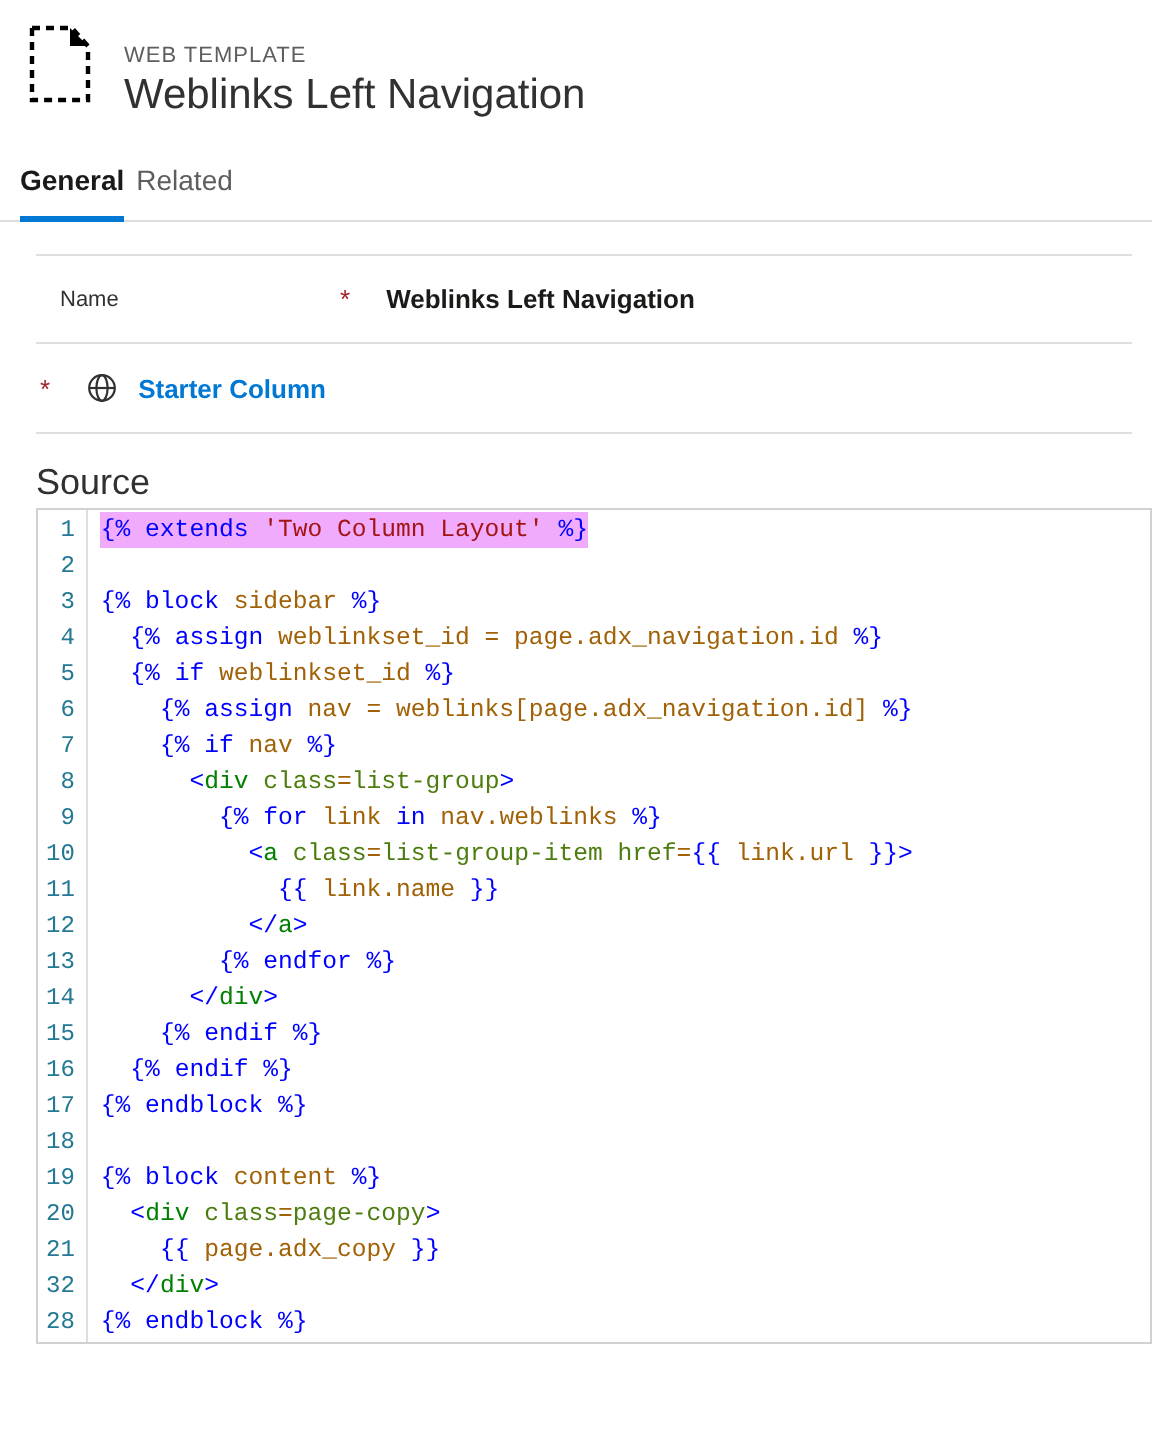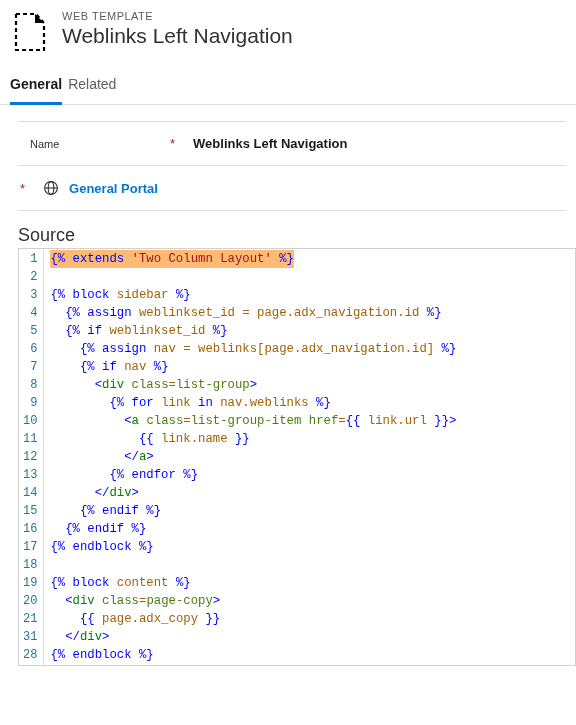--- a/index.html
+++ b/index.html
@@ -14,21 +14,21 @@
     display: flex;
     align-items: flex-start;
     padding: 10px 10px 8px 10px;
     gap: 12px;
   }
   .header-icon {
     width: 40px;
     height: 44px;
     flex-shrink: 0;
   }
-  .header-text { flex: 1; }
+  .header-text { flex: 1; margin-top: 12px; }
   .header-eyebrow {
     font-size: 11px;
     color: #605e5c;
     letter-spacing: 0.5px;
     margin-bottom: 2px;
   }
   .header-title {
     font-size: 21px;
     font-weight: 400;
     color: #323130;
@@ -109,21 +109,21 @@
     white-space: pre;
   }
   .code-line { height: 18px; }
   .tok-tag   { color: #0000ff; }
   .tok-delim { color: #0000ff; }
   .tok-kw    { color: #0000ff; }
   .tok-attr  { color: #4d7c0f; }
   .tok-str   { color: #a31515; }
   .tok-id    { color: #a16207; }
   .tok-elem  { color: #008000; }
-  .hl-line   { background: #fdba74; display: inline-block; }
+  .hl-line   { background: #f0abfc; display: inline-block; }
 </style>
 </head>
 <body>
 
 <div class="header">
   <div class="header-icon">
     <svg viewBox="0 0 40 44" width="40" height="44">
       <path d="M6 4 L26 4 L34 13 L34 40 L6 40 Z" fill="none" stroke="#000" stroke-width="2.2" stroke-dasharray="4 3"></path>
       <path d="M25 4 L25 13 L34 13" fill="#000"></path>
     </svg>
@@ -149,21 +149,21 @@
   </div>
   <div class="form-row">
     <span class="req">*</span>
     <span class="globe-icon" style="margin-left:8px">
       <svg viewBox="0 0 16 16" width="16" height="16">
         <circle cx="8" cy="8" r="6.4" fill="none" stroke="#323130" stroke-width="1.1"></circle>
         <ellipse cx="8" cy="8" rx="2.8" ry="6.4" fill="none" stroke="#323130" stroke-width="1.1"></ellipse>
         <line x1="1.6" y1="8" x2="14.4" y2="8" stroke="#323130" stroke-width="1.1"></line>
       </svg>
     </span>
-    <div class="form-value link">General Portal</div>
+    <div class="form-value link">Starter Column</div>
   </div>
 </div>
 
 <div class="source-label">Source</div>
 
 <div class="code-editor">
   <div class="gutter" id="gutter">
       <div>1</div>
       <div>2</div>
       <div>3</div>
@@ -178,17 +178,17 @@
       <div>12</div>
       <div>13</div>
       <div>14</div>
       <div>15</div>
       <div>16</div>
       <div>17</div>
       <div>18</div>
       <div>19</div>
       <div>20</div>
       <div>21</div>
-      <div>31</div>
+      <div>32</div>
       <div>28</div>
     </div>
   <div class="code" id="codebody"><div class="code-line"><span class="hl-line"><span class="tok-delim">{%</span><span class="tok-kw"> extends </span><span class="tok-str">'Two Column Layout'</span><span class="tok-delim"> %}</span></span></div><div class="code-line"></div><div class="code-line"><span class="tok-delim">{%</span><span class="tok-kw"> block</span><span class="tok-id"> sidebar </span><span class="tok-delim">%}</span></div><div class="code-line"><span>  </span><span class="tok-delim">{%</span><span class="tok-kw"> assign</span><span class="tok-id"> weblinkset_id = page.adx_navigation.id </span><span class="tok-delim">%}</span></div><div class="code-line"><span>  </span><span class="tok-delim">{%</span><span class="tok-kw"> if</span><span class="tok-id"> weblinkset_id </span><span class="tok-delim">%}</span></div><div class="code-line"><span>    </span><span class="tok-delim">{%</span><span class="tok-kw"> assign</span><span class="tok-id"> nav = weblinks[page.adx_navigation.id] </span><span class="tok-delim">%}</span></div><div class="code-line"><span>    </span><span class="tok-delim">{%</span><span class="tok-kw"> if</span><span class="tok-id"> nav </span><span class="tok-delim">%}</span></div><div class="code-line"><span>      </span><span class="tok-tag">&lt;</span><span class="tok-elem">div</span><span class="tok-id"> </span><span class="tok-attr">class</span><span class="tok-id">=</span><span class="tok-attr">list-group</span><span class="tok-tag">&gt;</span></div><div class="code-line"><span>        </span><span class="tok-delim">{%</span><span class="tok-kw"> for</span><span class="tok-id"> link </span><span class="tok-kw">in</span><span class="tok-id"> nav.weblinks </span><span class="tok-delim">%}</span></div><div class="code-line"><span>          </span><span class="tok-tag">&lt;</span><span class="tok-elem">a</span><span class="tok-id"> </span><span class="tok-attr">class</span><span class="tok-id">=</span><span class="tok-attr">list-group-item</span><span class="tok-id"> </span><span class="tok-attr">href</span><span class="tok-id">=</span><span class="tok-delim">{{</span><span class="tok-id"> link.url </span><span class="tok-delim">}}</span><span class="tok-tag">&gt;</span></div><div class="code-line"><span>            </span><span class="tok-delim">{{</span><span class="tok-id"> link.name </span><span class="tok-delim">}}</span></div><div class="code-line"><span>          </span><span class="tok-tag">&lt;/</span><span class="tok-elem">a</span><span class="tok-tag">&gt;</span></div><div class="code-line"><span>        </span><span class="tok-delim">{%</span><span class="tok-kw"> endfor </span><span class="tok-delim">%}</span></div><div class="code-line"><span>      </span><span class="tok-tag">&lt;/</span><span class="tok-elem">div</span><span class="tok-tag">&gt;</span></div><div class="code-line"><span>    </span><span class="tok-delim">{%</span><span class="tok-kw"> endif </span><span class="tok-delim">%}</span></div><div class="code-line"><span>  </span><span class="tok-delim">{%</span><span class="tok-kw"> endif </span><span class="tok-delim">%}</span></div><div class="code-line"><span class="tok-delim">{%</span><span class="tok-kw"> endblock </span><span class="tok-delim">%}</span></div><div class="code-line"></div><div class="code-line"><span class="tok-delim">{%</span><span class="tok-kw"> block</span><span class="tok-id"> content </span><span class="tok-delim">%}</span></div><div class="code-line"><span>  </span><span class="tok-tag">&lt;</span><span class="tok-elem">div</span><span class="tok-id"> </span><span class="tok-attr">class</span><span class="tok-id">=</span><span class="tok-attr">page-copy</span><span class="tok-tag">&gt;</span></div><div class="code-line"><span>    </span><span class="tok-delim">{{</span><span class="tok-id"> page.adx_copy </span><span class="tok-delim">}}</span></div><div class="code-line"><span>  </span><span class="tok-tag">&lt;/</span><span class="tok-elem">div</span><span class="tok-tag">&gt;</span></div><div class="code-line"><span class="tok-delim">{%</span><span class="tok-kw"> endblock </span><span class="tok-delim">%}</span></div></div>
 </div>
 
 </body></html>

